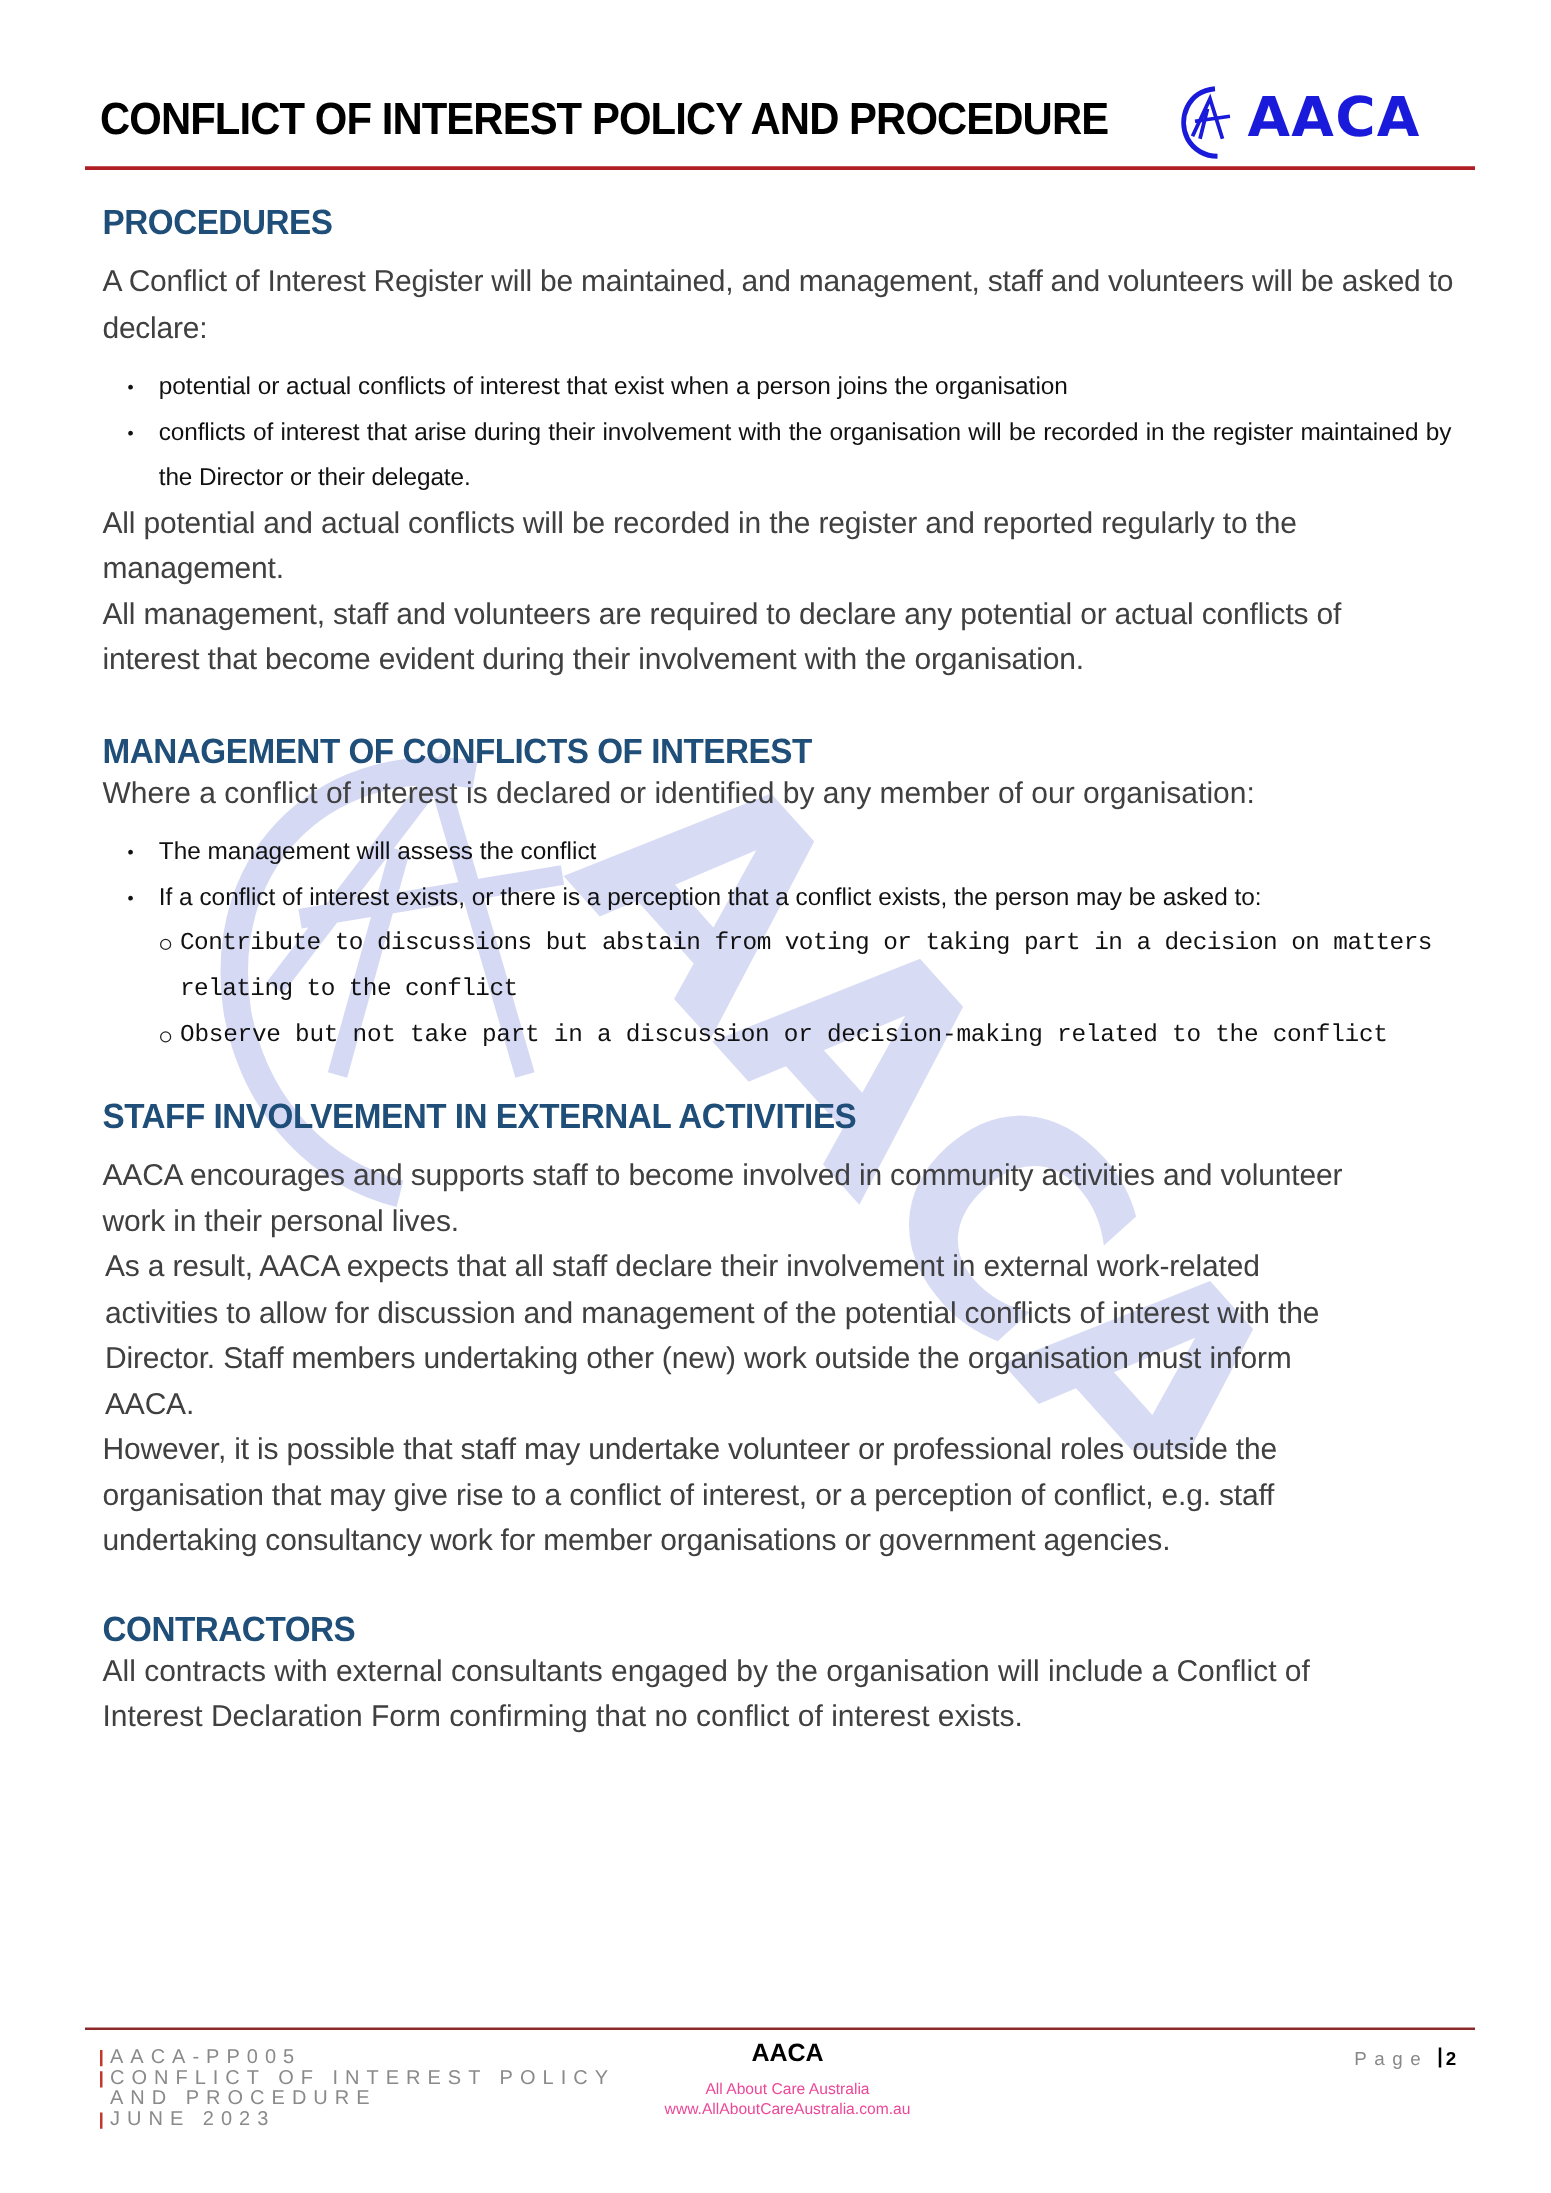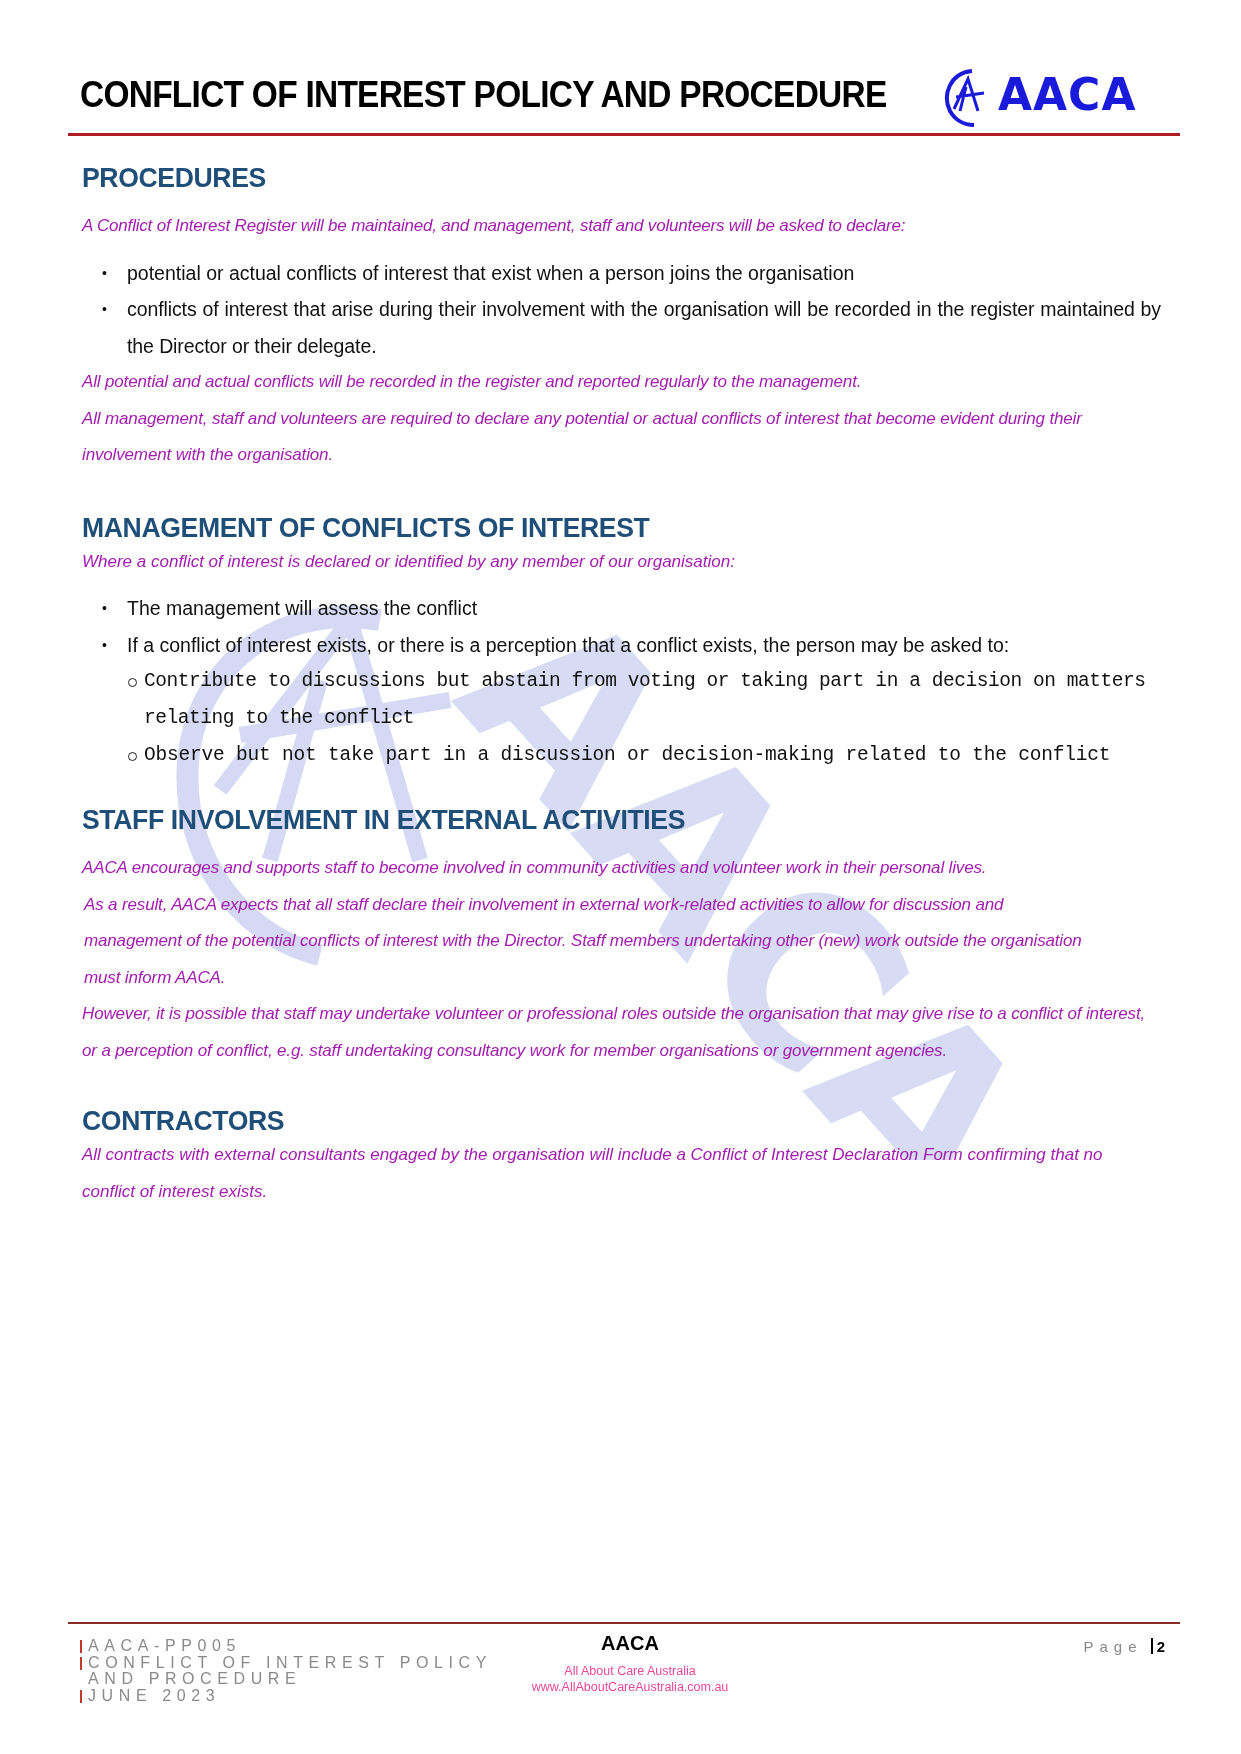--- a/index.html
+++ b/index.html
@@ -13,21 +13,21 @@
     .doc-title { position: absolute; left: 12px; top: 12px; margin: 0; font-size: 36px; font-weight: bold;
                  letter-spacing: -0.8px; color: #000; transform: scaleX(0.93); transform-origin: left center; }
     .logo { position: absolute; left: 872px; top: 3px; width: 210px; height: 64px; }
     .logo-text { position: absolute; left: 58px; top: 4px; font-size: 44px; font-weight: 900;
                  color: #1a1adb; letter-spacing: 1px; font-family: "DejaVu Sans", sans-serif; }
     .header-rule { position: absolute; left: 68px; top: 133px; width: 1112px; height: 3px; background: #b01e23; z-index: 2; }
 
     .content { position: absolute; left: 82px; top: 160px; width: 1085px; z-index: 1; }
     h2.section-heading { margin: 0; font-size: 28px; font-weight: bold; color: #1f4e79;
                          letter-spacing: -0.4px; transform: scaleX(0.95); transform-origin: left center; }
-    p { margin: 0; font-size: 17px; line-height: 36.5px; color: #a21caf; font-style: italic; }
+    p { margin: 0; font-size: 24px; line-height: 36.5px; color: #404040; }
     .tight p { letter-spacing: -0.15px; }
     ul.bullets { list-style: none; margin: 0; padding: 0; }
     ul.bullets li { position: relative; padding-left: 45px; font-size: 19.5px; line-height: 36.5px; }
     ul.bullets li .bullet { position: absolute; left: 20px; top: 0; font-size: 14px; }
     ul.sub { list-style: none; margin: 0; padding: 0; font-family: Liberation Mono, monospace; }
     ul.sub li { position: relative; padding-left: 62px; font-size: 19.5px; line-height: 37px; letter-spacing: -0.2px; }
     ul.sub li .circle { position: absolute; left: 46px; top: 15px; width: 7px; height: 7px;
                         border: 1.5px solid #222; border-radius: 50%; }
 
     .footer-rule { position: absolute; left: 68px; top: 1622px; width: 1112px; height: 1.5px; background: #8b2a2a; }

